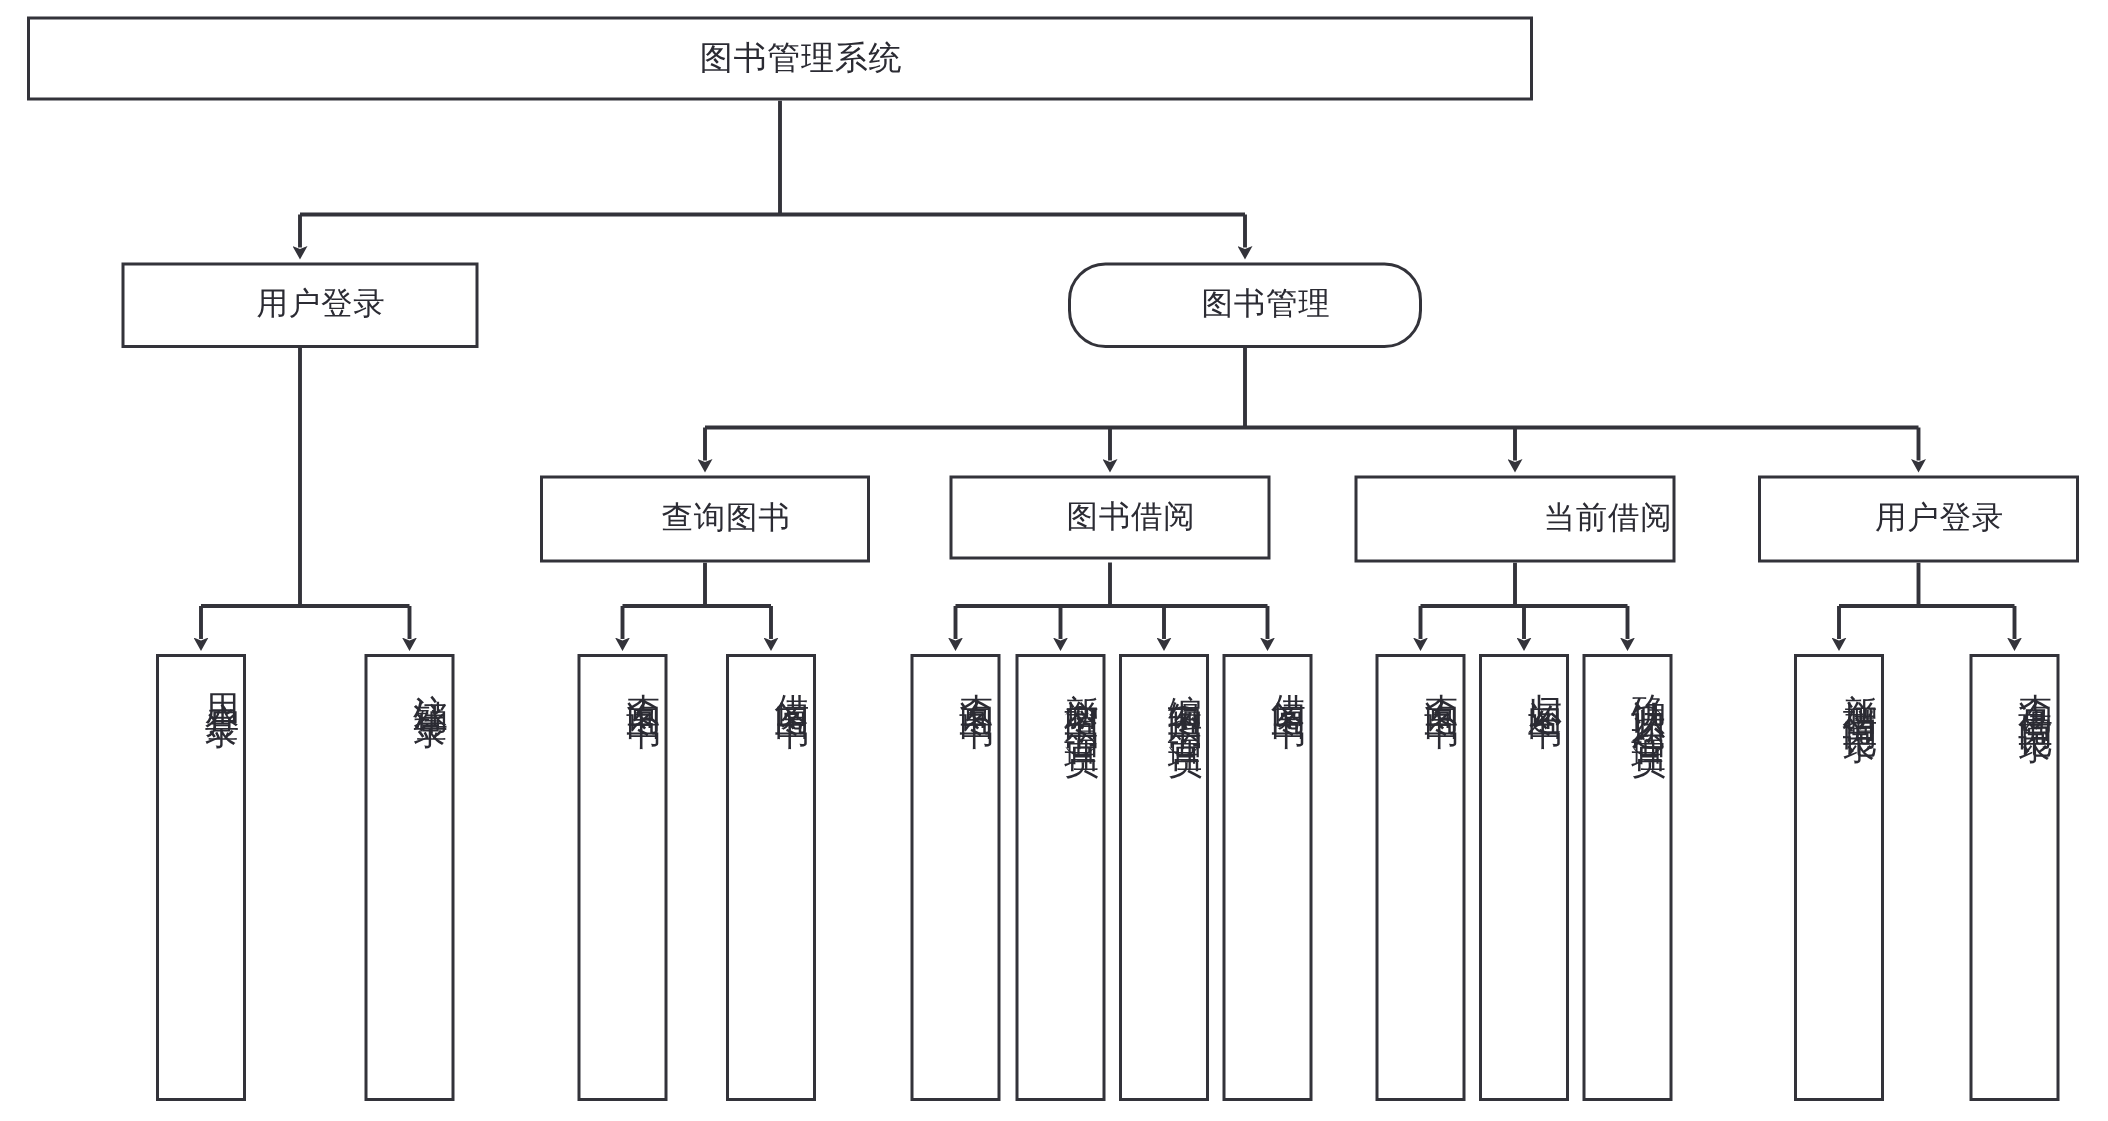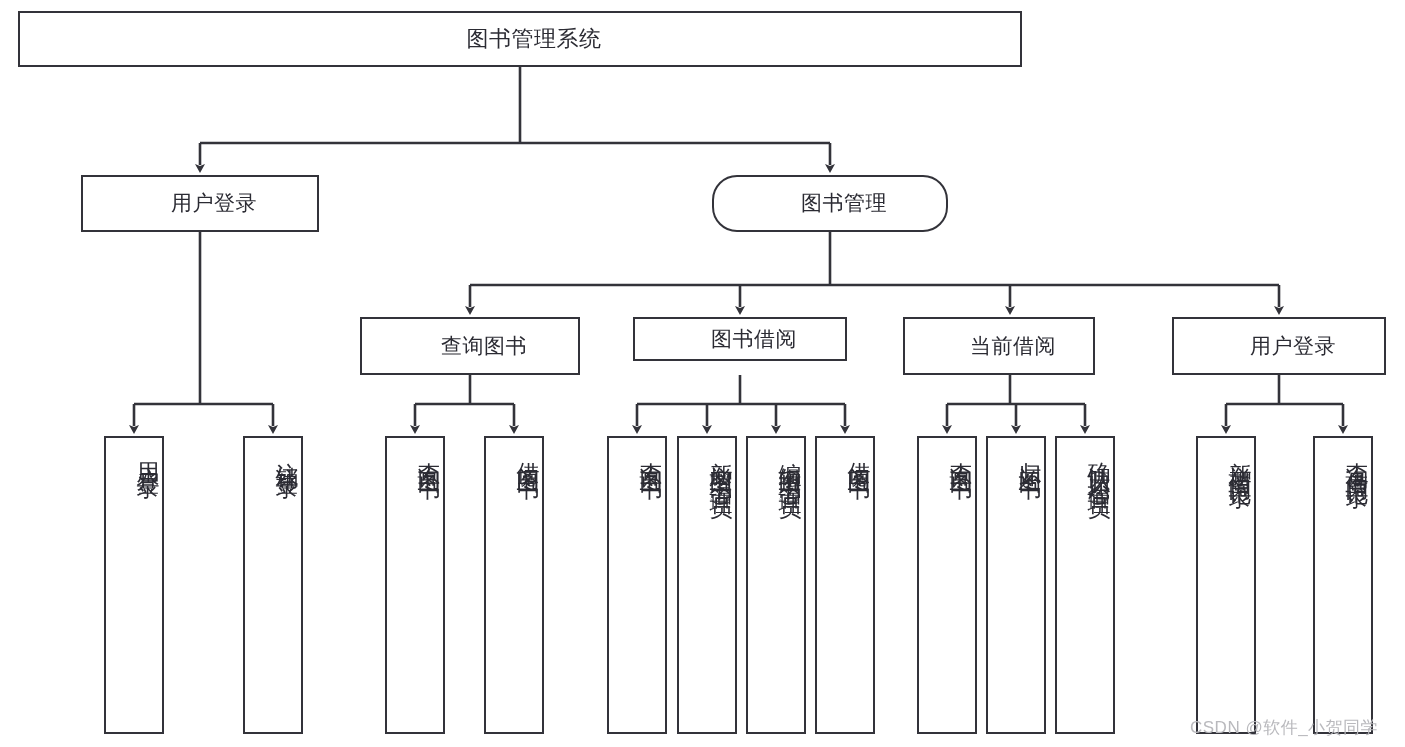--- a/index.html
+++ b/index.html
@@ -127,24 +127,24 @@
       </div>
       <div class="node horiz" style="left: 81px; top: 175px; width: 238px; height: 57px;">
         <span class="label">用户登录</span>
       </div>
       <div class="node horiz" style="left: 712px; top: 175px; width: 236px; height: 57px; border-radius: 25px;">
         <span class="label">图书管理</span>
       </div>
       <div class="node horiz" style="left: 360px; top: 317px; width: 220px; height: 58px;">
         <span class="label">查询图书</span>
       </div>
-      <div class="node horiz" style="left: 633px; top: 317px; width: 214px; height: 44px;">
+      <div class="node horiz" style="left: 633px; top: 317px; width: 214px; height: 56px;">
         <span class="label">图书借阅</span>
       </div>
-      <div class="node horiz" style="left: 903px; top: 317px; width: 192px; height: 58px;">
+      <div class="node horiz" style="left: 903px; top: 317px; width: 214px; height: 58px; justify-content: flex-end;">
         <span class="label">当前借阅</span>
       </div>
       <div class="node horiz" style="left: 1172px; top: 317px; width: 214px; height: 58px;">
         <span class="label">用户登录</span>
       </div>
       <div class="node vert" style="left: 104px; top: 436px; width: 60px; height: 298px;">
         <span class="label">用户登录</span>
       </div>
       <div class="node vert" style="left: 243px; top: 436px; width: 60px; height: 298px;">
         <span class="label">注销登录</span>
@@ -177,14 +177,13 @@
         <span class="label">确认归还（管理员）</span>
       </div>
       <div class="node vert" style="left: 1196px; top: 436px; width: 60px; height: 298px;">
         <span class="label">新增借阅记录</span>
       </div>
       <div class="node vert" style="left: 1313px; top: 436px; width: 60px; height: 298px;">
         <span class="label">查询借阅记录</span>
       </div>
     </div>
 
-  <div class="watermark" style="left: 1190px; top: 716px;">CSDN @软件_小贺同学</div>
 </div>
 
 </body></html>

